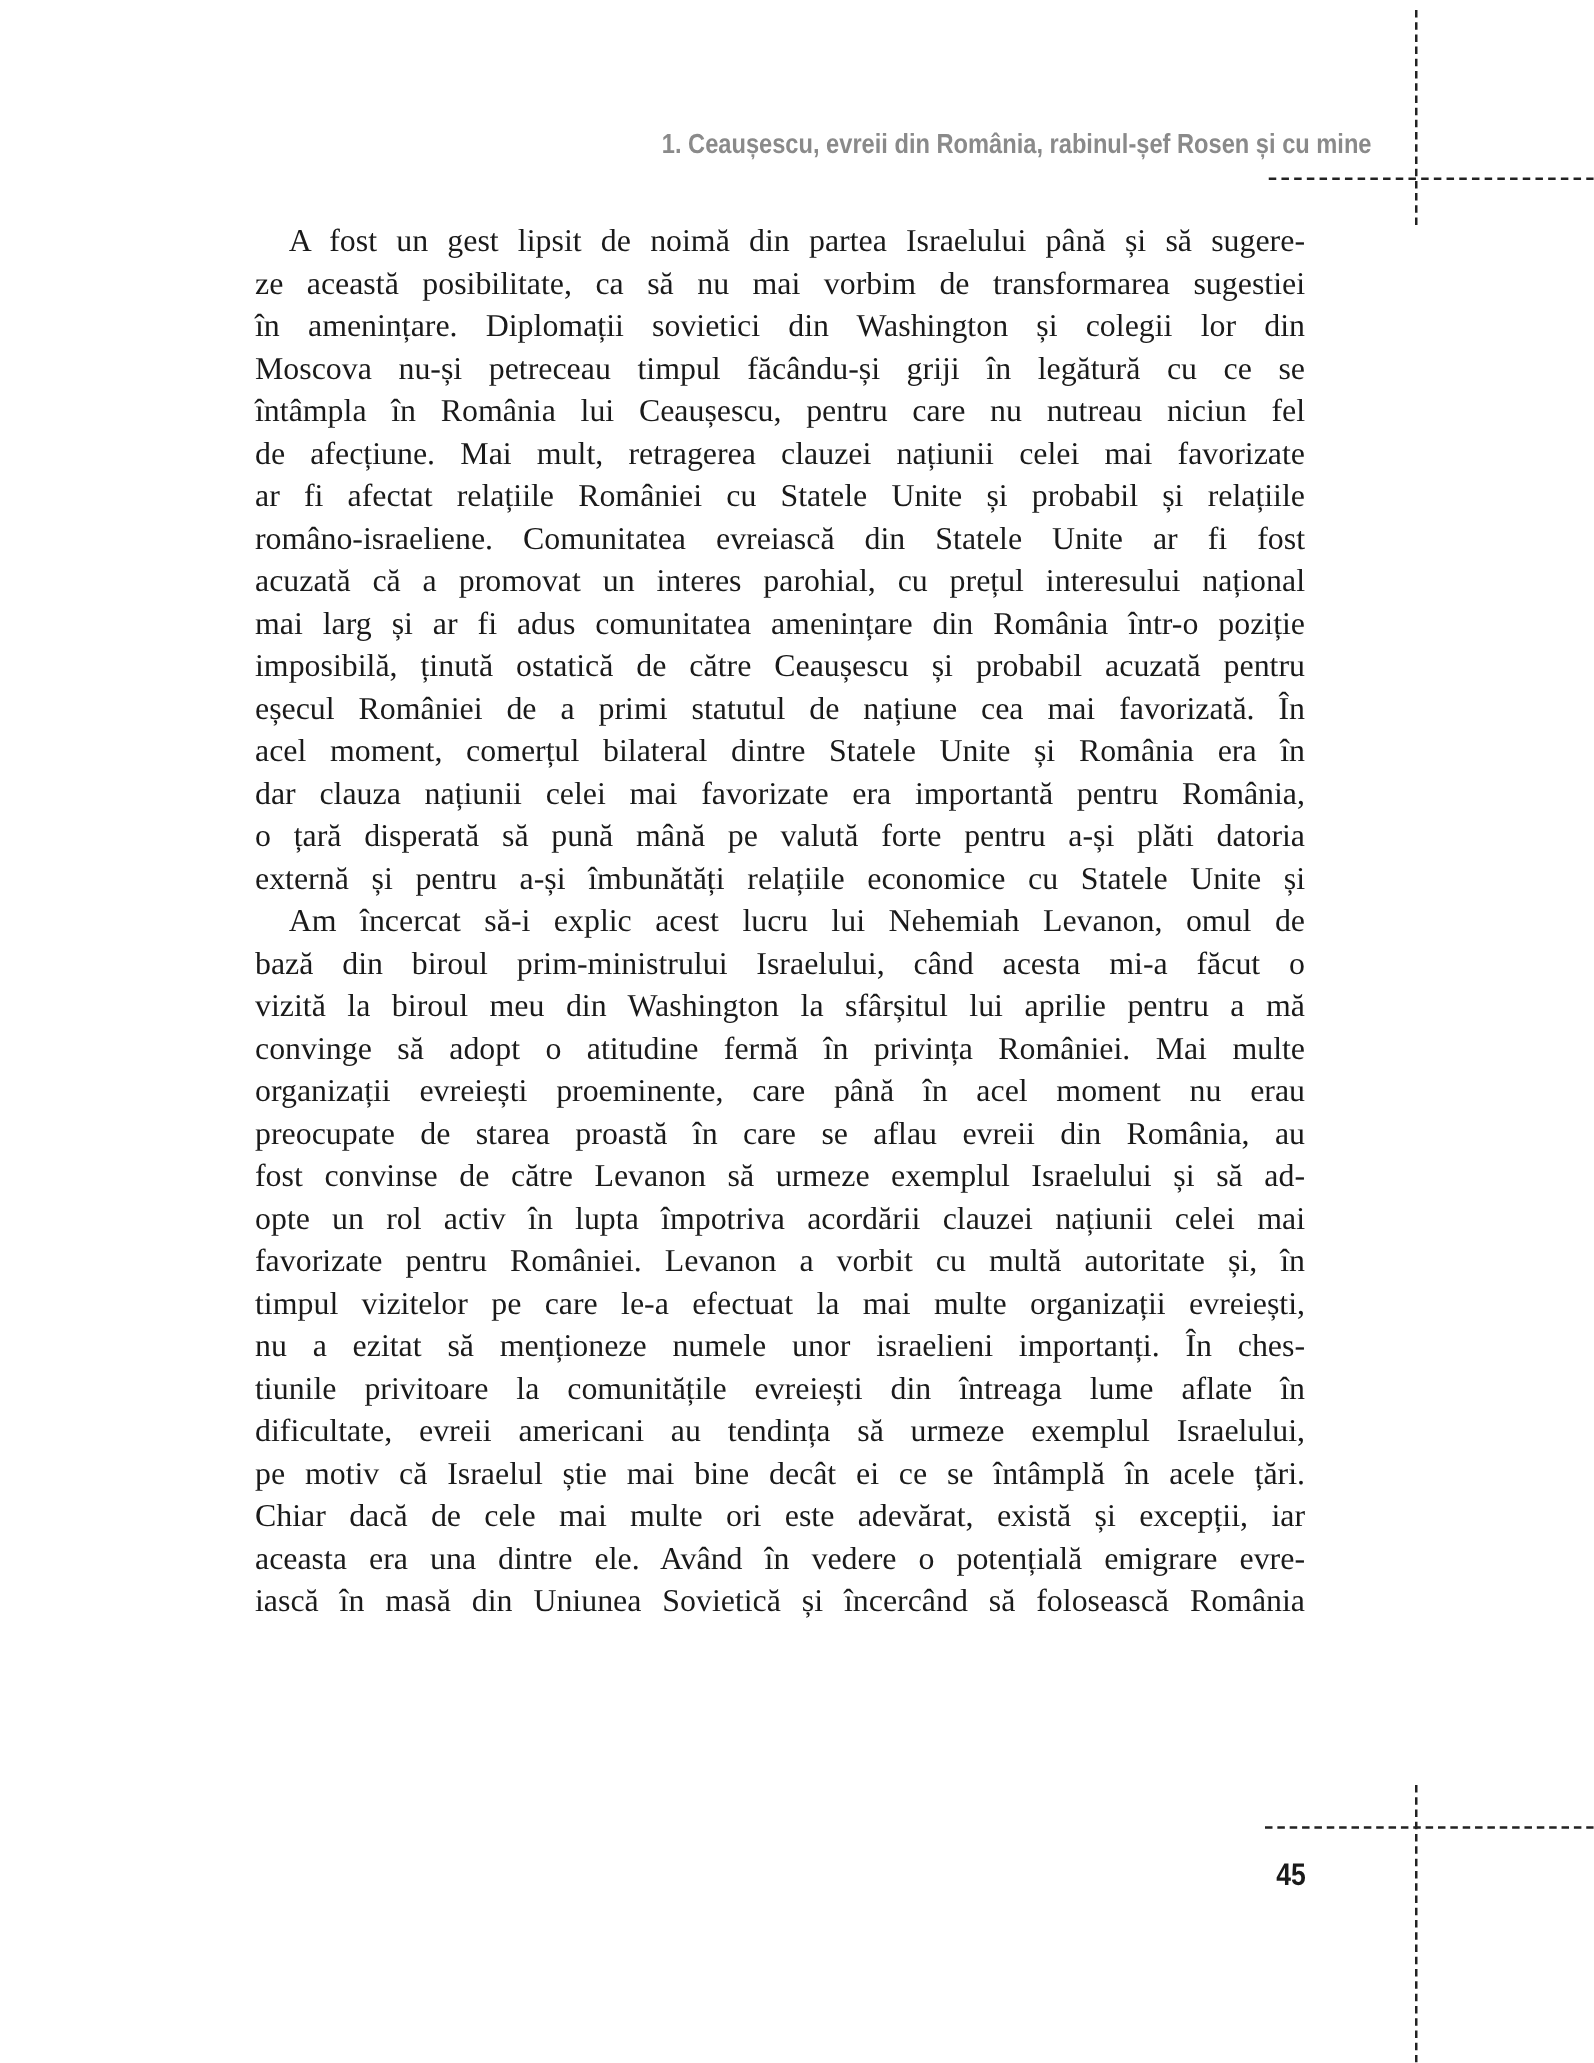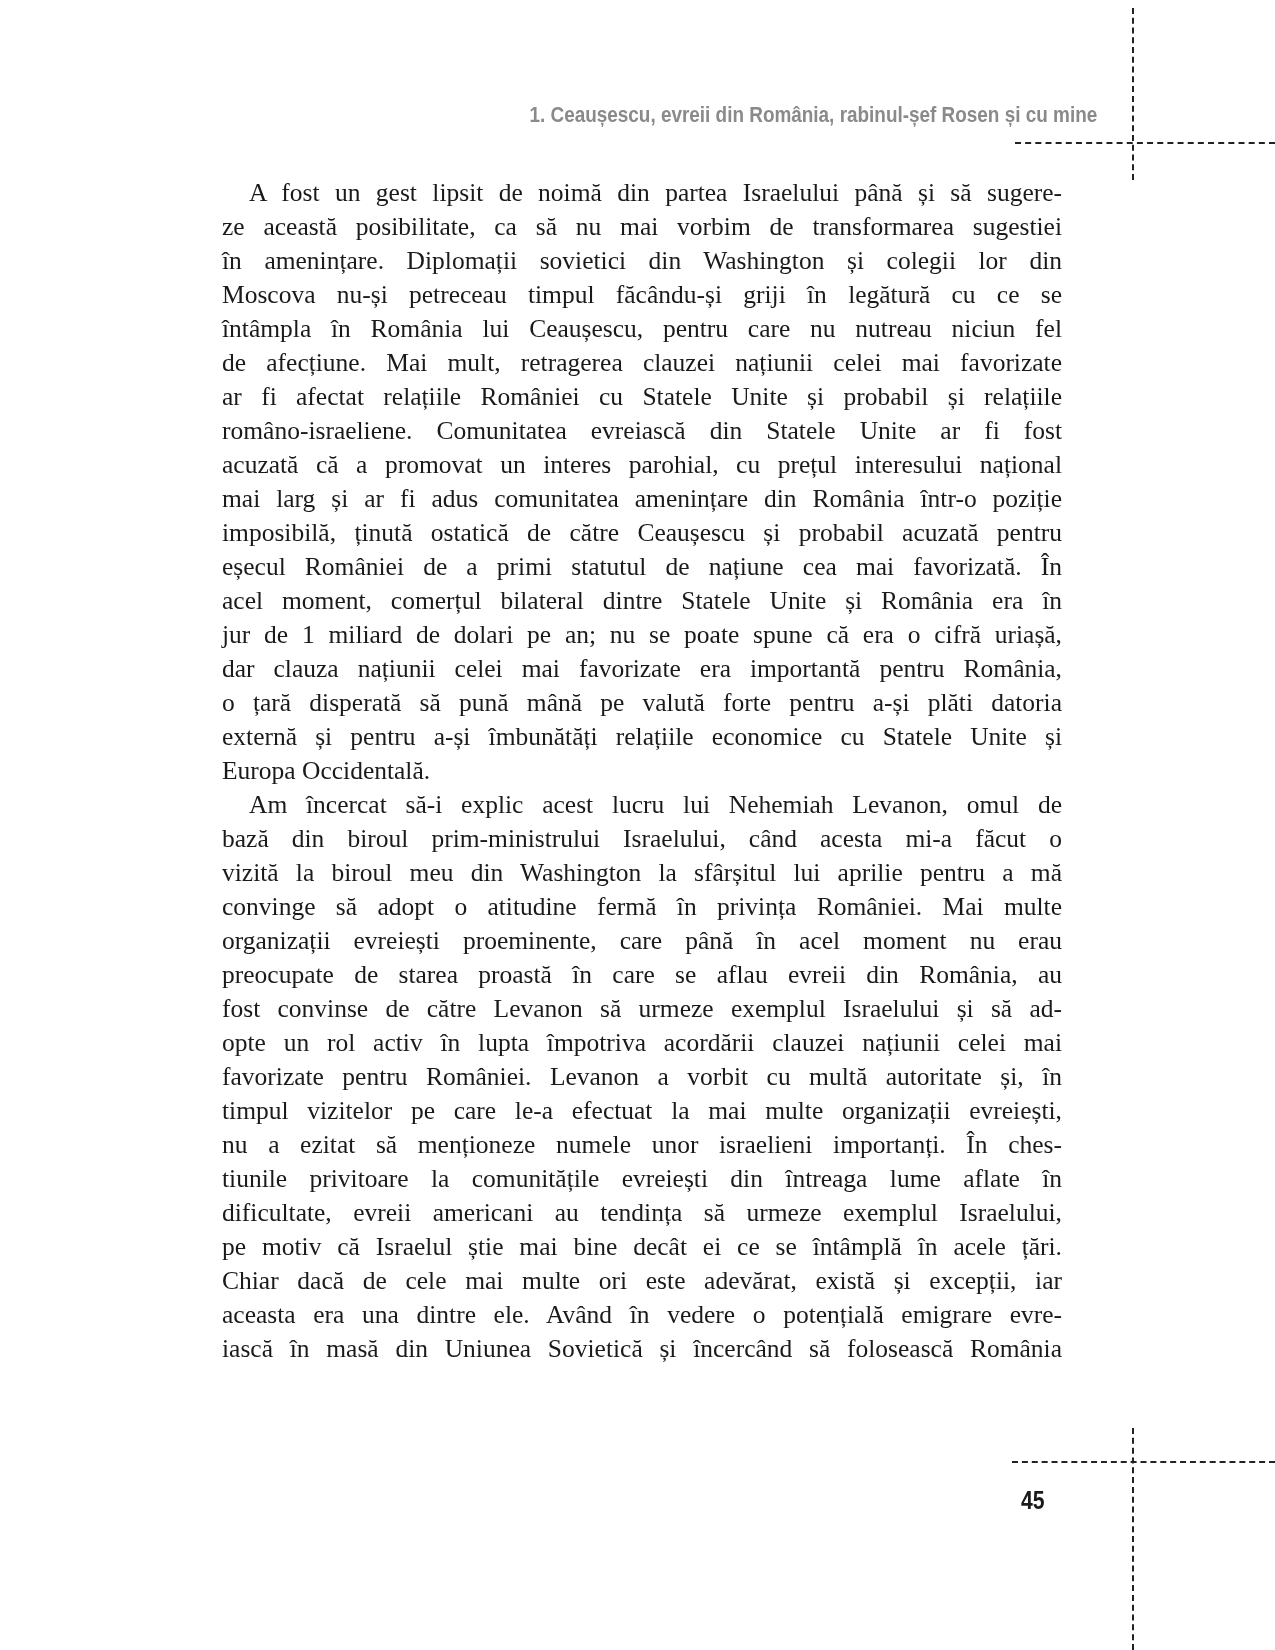--- a/index.html
+++ b/index.html
@@ -1,20 +1,20 @@
 <!DOCTYPE html>
 <html><head>
 <meta charset="utf-8">
 <style>
   html,body{margin:0;padding:0;background:#fff;}
   body{width:1275px;height:1650px;position:relative;overflow:hidden;font-family:"Liberation Serif","DejaVu Serif",serif;color:#1a1a1a;}
   .vline{position:absolute;left:1132px;width:0;border-left:2px dashed #222;}
   .hline{position:absolute;height:0;border-top:2px dashed #222;}
   .header{position:absolute;right:178px;top:102px;font-family:"Liberation Sans","DejaVu Sans",sans-serif;font-weight:bold;font-size:22px;color:#8a8a8a;letter-spacing:0px;transform:scaleX(0.86);transform-origin:right center;white-space:nowrap;}
-  .body-text{position:absolute;left:222px;top:176px;width:840px;}
+  .body-text{position:absolute;left:204px;top:176px;width:840px;}
   .line{height:34px;line-height:34px;font-size:25.5px;white-space:nowrap;text-align:justify;text-align-last:justify;}
   .line.last{text-align-last:left;}
   .line.indent{padding-left:27px;}
   .pagenum{position:absolute;left:1021px;top:1486px;font-family:"Liberation Sans","DejaVu Sans",sans-serif;font-weight:bold;font-size:25px;color:#1a1a1a;transform:scaleX(0.85);transform-origin:left center;}
 </style>
 </head>
 <body>
 
 <div class="vline" style="top:8px;height:172px;"></div>
 <div class="hline" style="left:1015px;width:260px;top:142px;"></div>
@@ -31,25 +31,23 @@
       <div class="line">Moscova nu-și petreceau timpul făcându-și griji în legătură cu ce se</div>
       <div class="line">întâmpla în România lui Ceaușescu, pentru care nu nutreau niciun fel</div>
       <div class="line">de afecțiune. Mai mult, retragerea clauzei națiunii celei mai favorizate</div>
       <div class="line">ar fi afectat relațiile României cu Statele Unite și probabil și relațiile</div>
       <div class="line">româno-israeliene. Comunitatea evreiască din Statele Unite ar fi fost</div>
       <div class="line">acuzată că a promovat un interes parohial, cu prețul interesului național</div>
       <div class="line">mai larg și ar fi adus comunitatea amenințare din România într-o poziție</div>
       <div class="line">imposibilă, ținută ostatică de către Ceaușescu și probabil acuzată pentru</div>
       <div class="line">eșecul României de a primi statutul de națiune cea mai favorizată. În</div>
       <div class="line">acel moment, comerțul bilateral dintre Statele Unite și România era în</div>
-      <div class="line">jur de 1 miliard de dolari pe an; nu se poate spune că era o cifră uriașă,</div>
       <div class="line">dar clauza națiunii celei mai favorizate era importantă pentru România,</div>
       <div class="line">o țară disperată să pună mână pe valută forte pentru a-și plăti datoria</div>
       <div class="line">externă și pentru a-și îmbunătăți relațiile economice cu Statele Unite și</div>
-      <div class="line last">Europa Occidentală.</div>
     </div>
   <div id="p1">
       <div class="line indent">Am încercat să-i explic acest lucru lui Nehemiah Levanon, omul de</div>
       <div class="line">bază din biroul prim-ministrului Israelului, când acesta mi-a făcut o</div>
       <div class="line">vizită la biroul meu din Washington la sfârșitul lui aprilie pentru a mă</div>
       <div class="line">convinge să adopt o atitudine fermă în privința României. Mai multe</div>
       <div class="line">organizații evreiești proeminente, care până în acel moment nu erau</div>
       <div class="line">preocupate de starea proastă în care se aflau evreii din România, au</div>
       <div class="line">fost convinse de către Levanon să urmeze exemplul Israelului și să ad-</div>
       <div class="line">opte un rol activ în lupta împotriva acordării clauzei națiunii celei mai</div>

